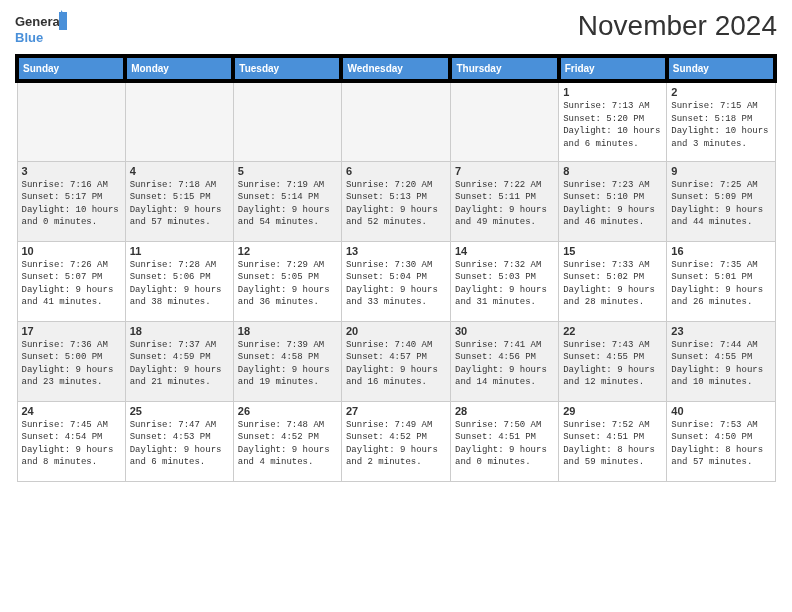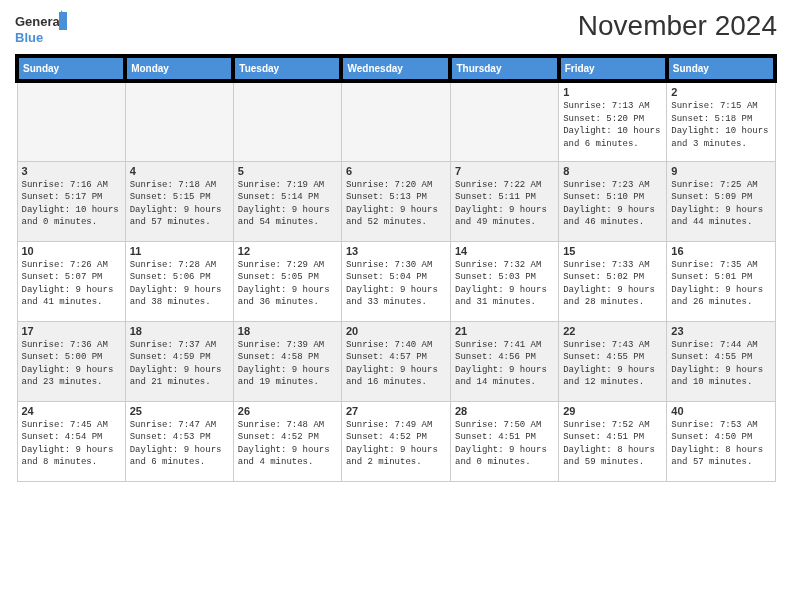--- a/index.html
+++ b/index.html
@@ -277,21 +277,21 @@
         </td>
           <td>
           <span class="day-num">20</span>
           <div class="day-info">
             Sunrise: 7:40 AM<br>
             Sunset: 4:57 PM<br>
             Daylight: 9 hours and 16 minutes.
           </div>
         </td>
           <td>
-          <span class="day-num">21</span>
+          <span class="day-num">30</span>
           <div class="day-info">
             Sunrise: 7:41 AM<br>
             Sunset: 4:56 PM<br>
             Daylight: 9 hours and 14 minutes.
           </div>
         </td>
           <td>
           <span class="day-num">22</span>
           <div class="day-info">
             Sunrise: 7:43 AM<br>

